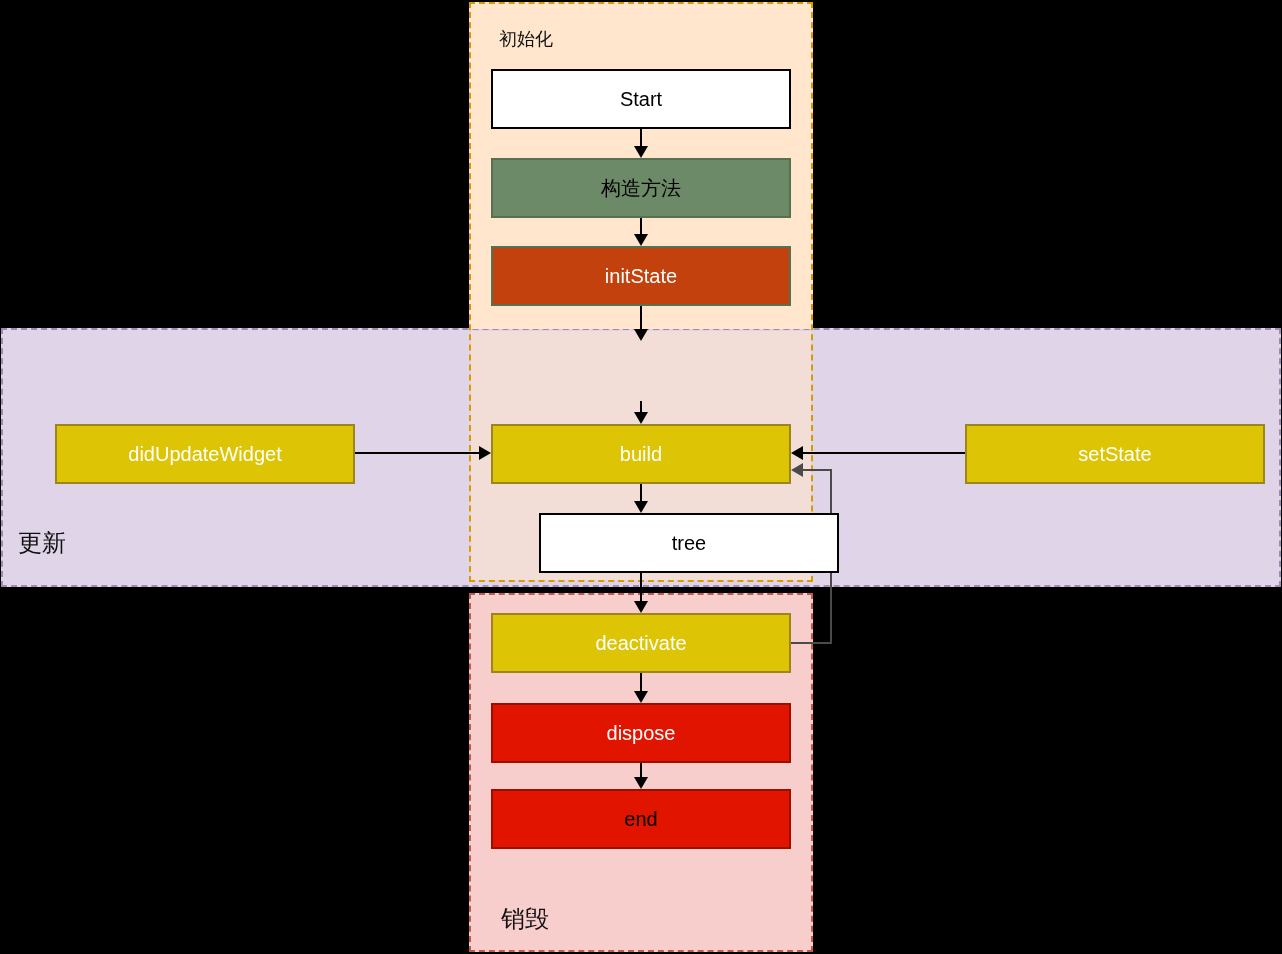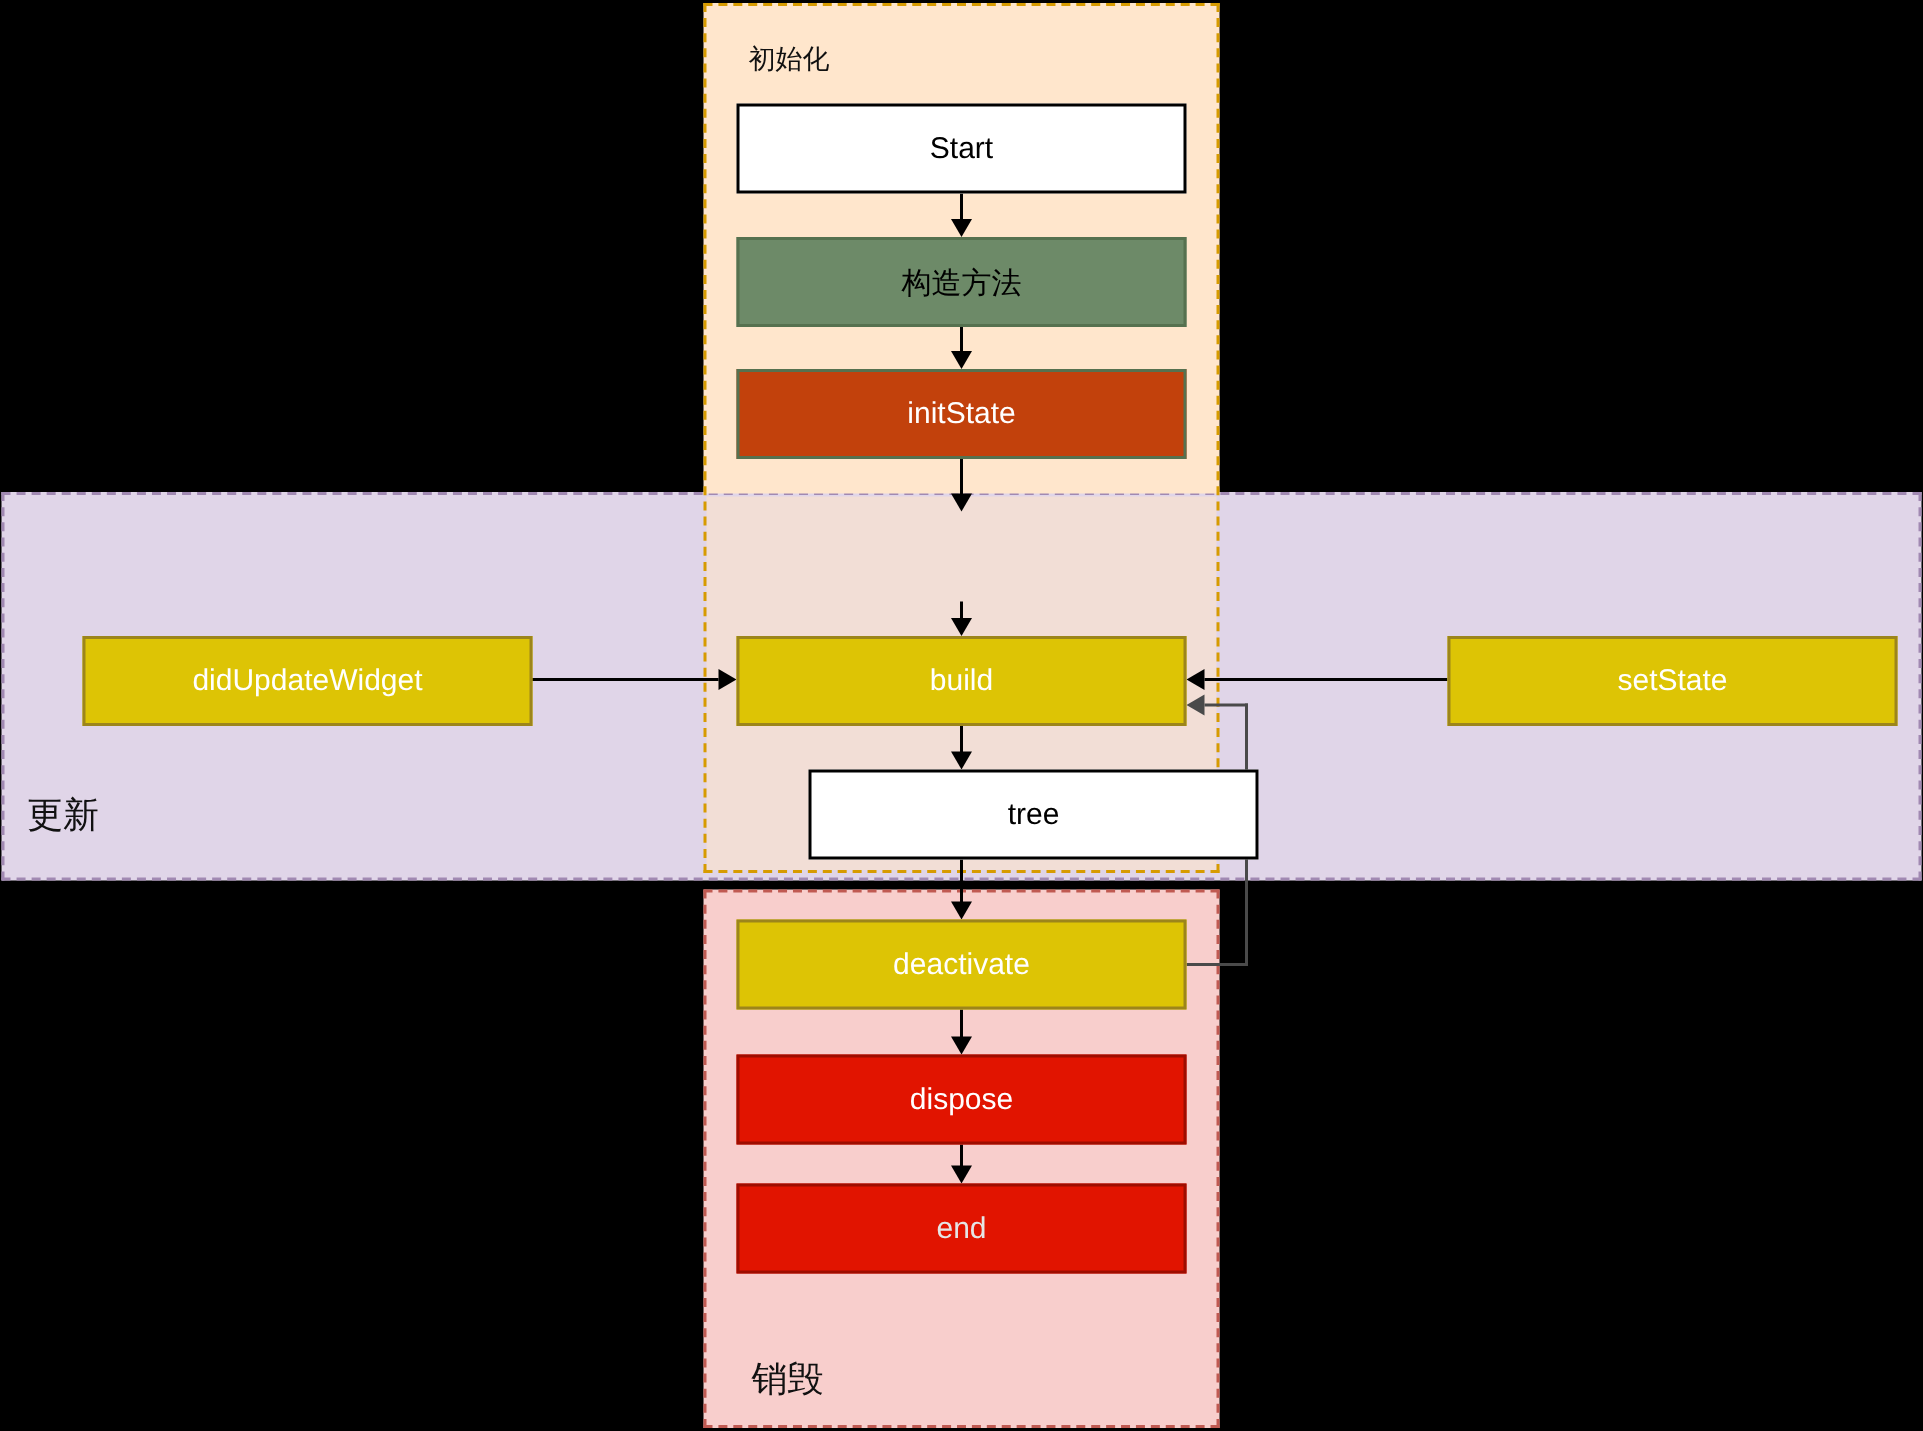--- a/index.html
+++ b/index.html
@@ -88,17 +88,17 @@
   <div class="hline fb" style="left:803px;top:469px;width:29px"></div>
   <div class="head-left fb-head" style="left:791px;top:463px"></div>
 
   <div class="node n-start" style="background: rgb(255, 255, 255); border-color: rgb(0, 0, 0); color: rgb(0, 0, 0);">Start</div>
   <div class="node n-constructor" style="background: rgb(109, 138, 104); border-color: rgb(86, 113, 79); color: #000000;">构造方法</div>
   <div class="node n-initstate" style="background: #c2410c; border-color: rgb(86, 113, 79); color: rgb(255, 255, 255);">initState</div>
   <div class="node n-build" style="background: rgb(221, 196, 5); border-color: rgb(156, 133, 27); color: rgb(255, 255, 255);">build</div>
   <div class="node n-tree" style="background: rgb(255, 255, 255); border-color: rgb(0, 0, 0); color: rgb(0, 0, 0);">tree</div>
   <div class="node n-deactivate" style="background: rgb(221, 196, 5); border-color: rgb(156, 133, 27); color: rgb(255, 255, 255);">deactivate</div>
   <div class="node n-dispose" style="background: rgb(225, 20, 0); border-color: rgb(158, 13, 0); color: rgb(255, 255, 255);">dispose</div>
-  <div class="node n-end" style="background: rgb(225, 20, 0); border-color: rgb(158, 13, 0); color: #e5e5e5;">end</div>
+  <div class="node n-end" style="background: rgb(225, 20, 0); border-color: rgb(158, 13, 0); color: #000000;">end</div>
   <div class="node n-duw" style="background: rgb(221, 196, 5); border-color: rgb(156, 133, 27); color: rgb(255, 255, 255);">didUpdateWidget</div>
   <div class="node n-setstate" style="background: rgb(221, 196, 5); border-color: rgb(156, 133, 27); color: rgb(255, 255, 255);">setState</div>
 
 </div>
 
 </body></html>

